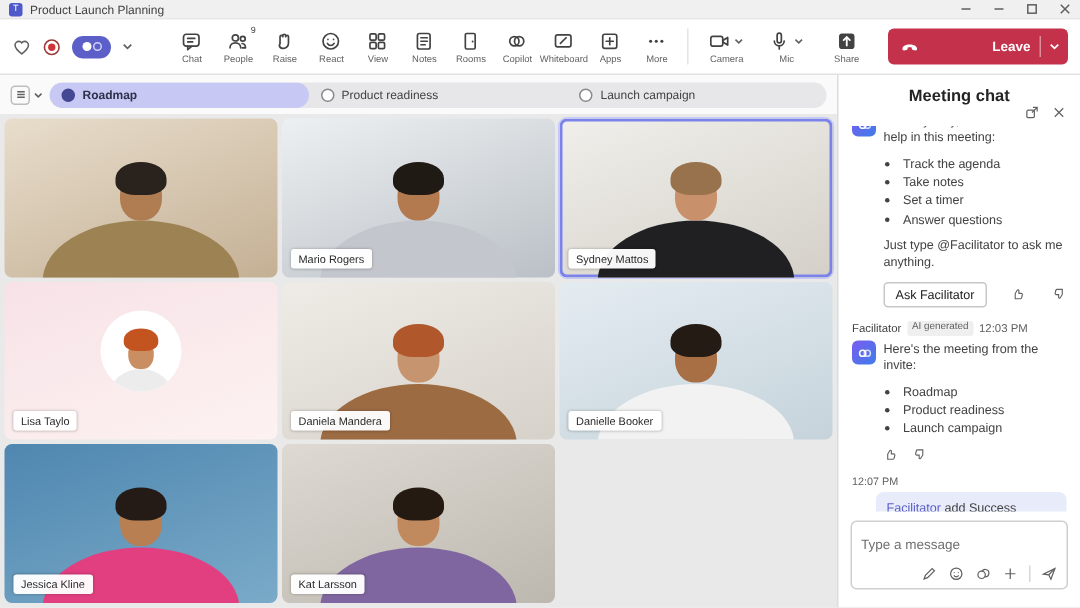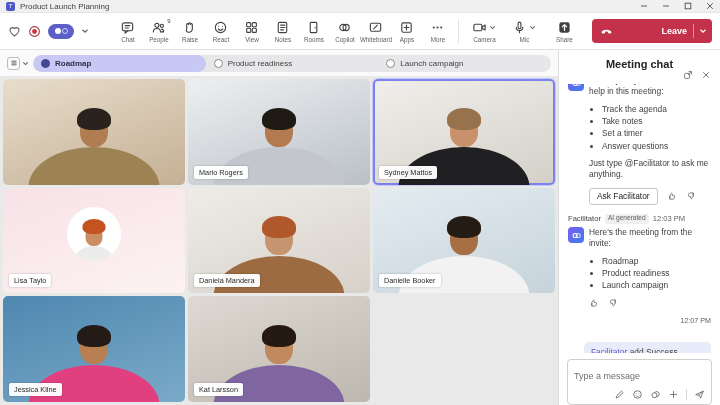--- a/index.html
+++ b/index.html
@@ -68,31 +68,31 @@
   .chat-title{font-size:11px;font-weight:bold;color:#242424;}
   .chat-hicons{margin-left:auto;display:flex;gap:8px;align-items:center;}
   .chat-hicons svg{width:10px;height:10px;}
   .chat-scroll{flex:1;padding:0 9px;overflow:hidden;font-size:8.4px;color:#424242;line-height:1.35;}
   .msg{display:flex;gap:5px;}
   .msg.clip{margin-top:-9px;}
   .bot-av{width:16px;height:16px;border-radius:4px;background:linear-gradient(135deg,#7a5cf0,#3f7de8);flex:none;display:flex;align-items:center;justify-content:center;}
   .msg-body{flex:1;min-width:0;}
   .msg-body ul{list-style:disc;padding-left:13px;margin:6px 0;}
   .msg-body li{margin:1px 0;}
-  .action-row{display:flex;align-items:center;gap:9px;margin-top:7px;}
+  .action-row{display:flex;align-items:center;gap:9px;margin-top:7px;justify-content:space-between;}
   .ask-btn{border:1px solid #c7c7c7;background:#fff;border-radius:3px;padding:2.5px 7px;font-size:8.4px;color:#242424;font-family:inherit;cursor:pointer;}
   .fb-icn svg{width:10px;height:10px;}
   .meta{display:flex;align-items:center;gap:4px;margin:9px 0 3px;font-size:7.6px;color:#616161;}
   .meta .sender{color:#424242;}
   .ai-badge{background:#efefef;border-radius:2px;padding:0.5px 3px;font-size:6.6px;color:#616161;}
   .thumbs-row{display:flex;gap:9px;margin-top:4px;}
-  .sent-time{text-align:right;font-size:7.2px;color:#616161;margin:8px 0 17px;}
+  .sent-time{text-align:left;font-size:7.2px;color:#616161;margin:8px 0 3px;}
   .bubble{background:#e8ebfa;border-radius:5px;padding:5px 7px;margin-left:16px;font-size:8.4px;line-height:1.4;}
   .mention{color:#5b5fc7;}
-  .composer{margin:6px 8px 0;border:1px solid #cfcfcf;border-radius:4px;height:46px;position:relative;padding:5px 6px;}
+  .composer{margin:6px 8px 12px;border:1px solid #cfcfcf;border-radius:4px;height:46px;position:relative;padding:5px 6px;}
   .composer input{border:none;outline:none;width:100%;font-size:9px;color:#424242;font-family:inherit;background:transparent;}
   .composer input::placeholder{color:#707070;}
   .comp-icons{position:absolute;right:6px;bottom:4px;display:flex;align-items:center;gap:7px;}
   .comp-icons svg{width:11px;height:11px;}
   .ci-div{width:1px;height:11px;background:#d6d6d6;}
   .icn{display:flex;cursor:pointer;}
 </style>
 </head>
 <body>
 

